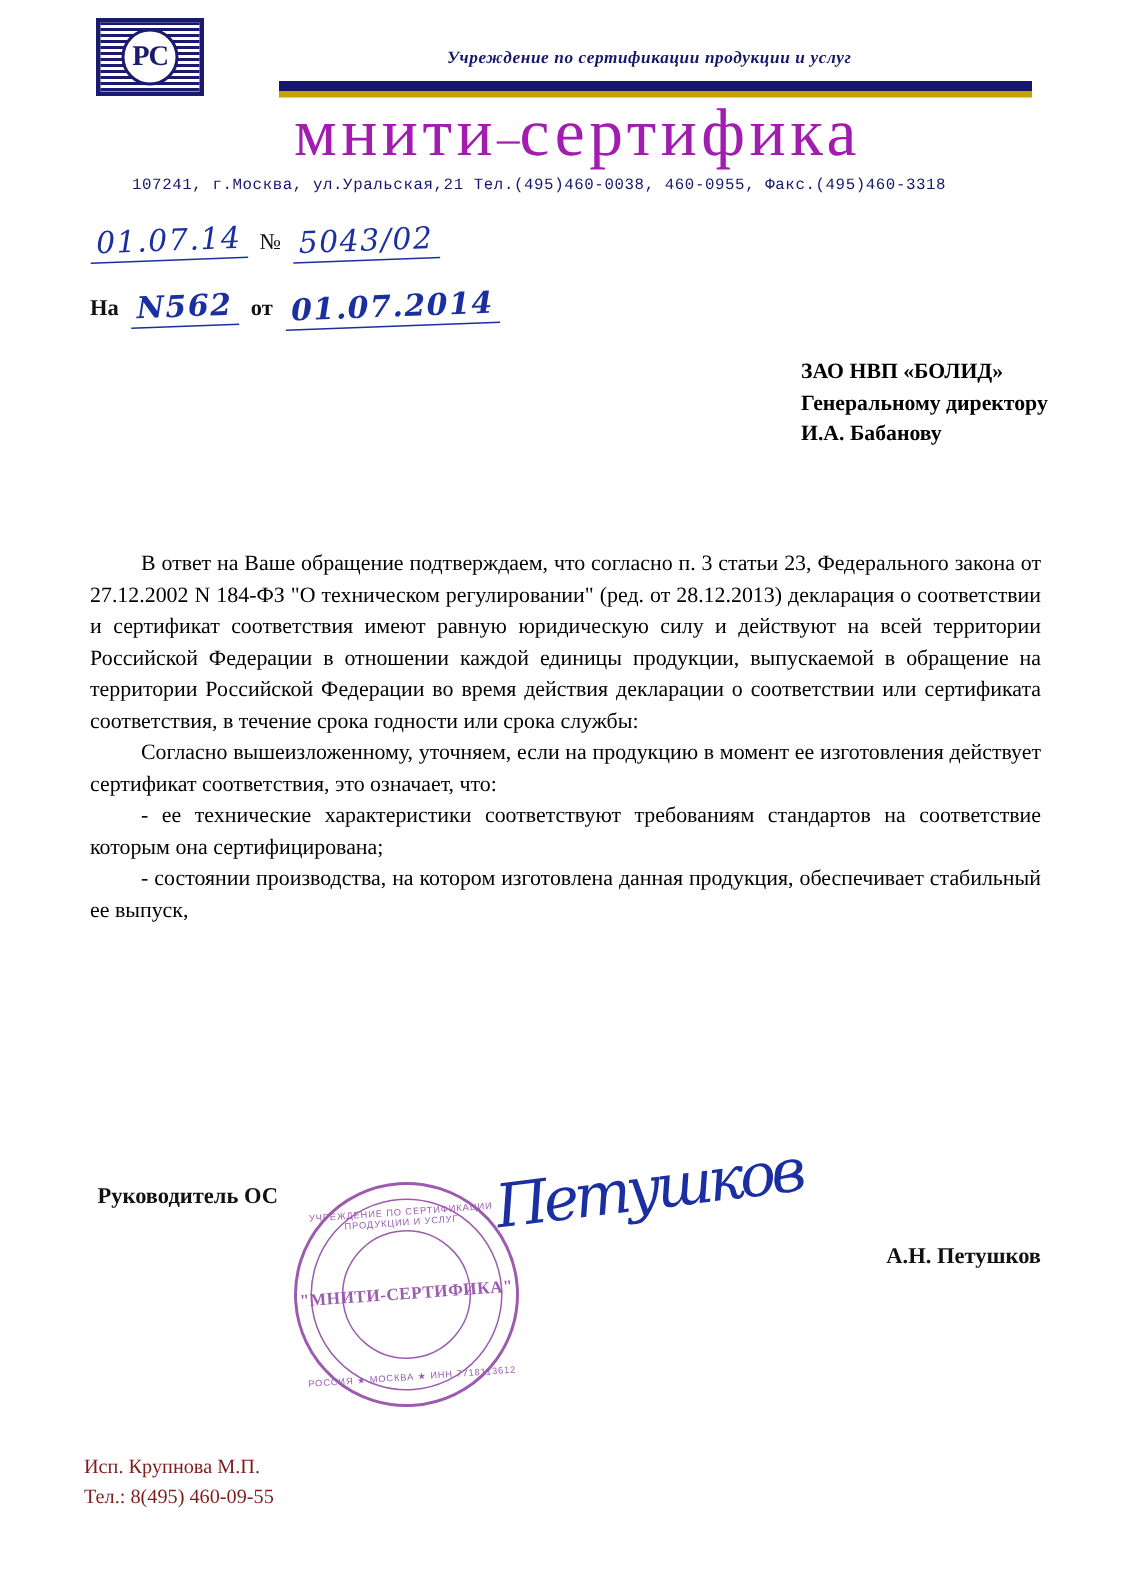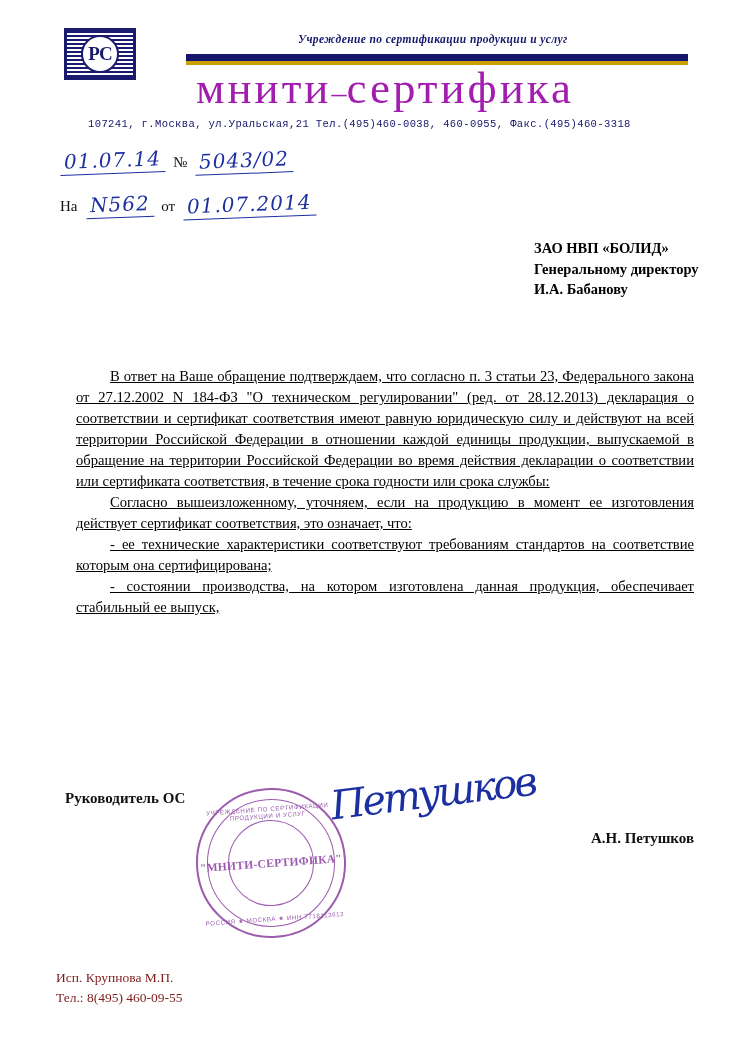--- a/index.html
+++ b/index.html
@@ -28,21 +28,21 @@
   .letterhead {
     position: absolute;
     left: 0; top: 0;
     width: 755px;
     height: 145px;
   }
 
   .logo {
     position: absolute;
     left: 64px;
-    top: 28px;
+    top: 12px;
     width: 72px;
     height: 52px;
     border: 3px solid #1a1a6e;
     box-sizing: border-box;
     background:
       repeating-linear-gradient(to bottom, #1a1a6e 0px, #1a1a6e 2px, #ffffff 2px, #ffffff 4px);
   }
   .logo-inner {
     position: absolute;
     left: 50%;
@@ -136,21 +136,21 @@
     font-size: 20px;
     letter-spacing: 1px;
     transform: rotate(-2.2deg);
     display: inline-block;
   }
   .hand-under {
     border-bottom: 1.5px solid #1b2fa0;
     padding: 0 4px 1px 4px;
   }
   .ref-row1 { position: absolute; left: 0; top: 0; display: flex; align-items: flex-end; gap: 8px; }
-  .ref-row2 { position: absolute; left: 0; top: 44px; display: flex; align-items: flex-end; gap: 8px; }
+  .ref-row2 { position: absolute; left: 0; top: 44px; display: flex; align-items: flex-end; gap: 8px; font-weight: bold; }
   .ref-label {
     font-family: "Liberation Serif", serif;
     font-size: 15px;
     color: #111;
     padding-bottom: 3px;
   }
 
   
   .addressee {
     position: absolute;
@@ -170,23 +170,22 @@
     left: 60px;
     top: 366px;
     width: 634px;
     font-family: "Liberation Serif", serif;
     font-size: 14.6px;
     line-height: 1.44;
     text-align: justify;
     color: #000;
   }
   .body-text p {
-    margin: 0 0 0 16px;
+    margin: 0 0 0 0;
     text-indent: 34px;
-    text-decoration: underline;
   }
   .body-text p.dash-item {
     text-indent: 34px;
   }
 
   
   .sig-row {
     position: absolute;
     left: 60px;
     top: 790px;

